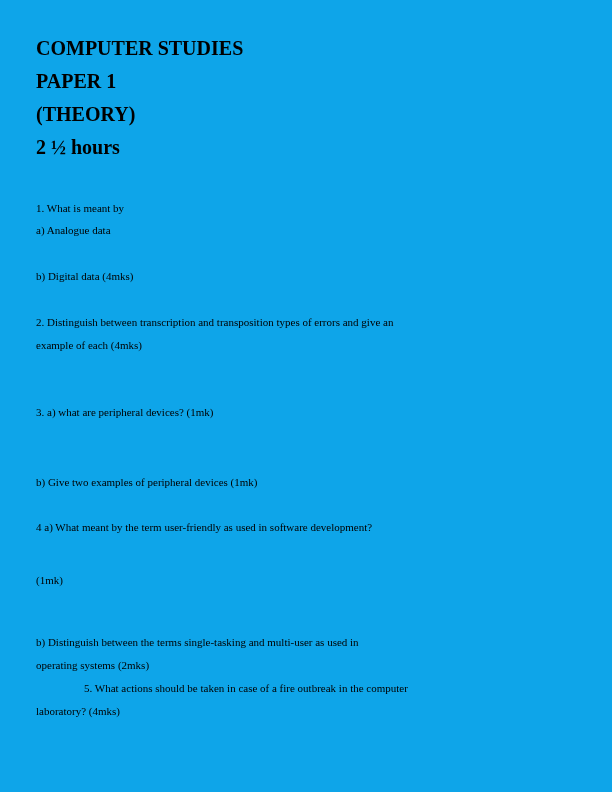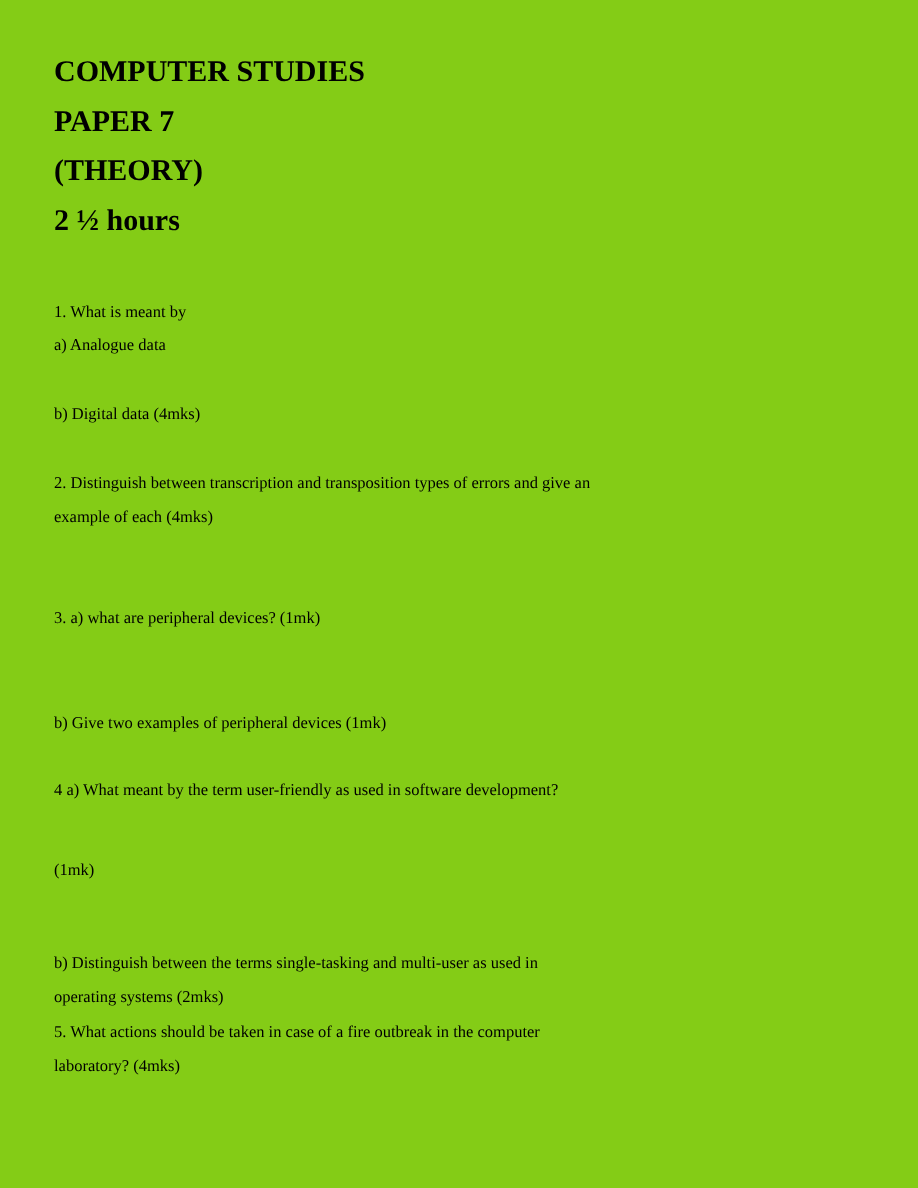--- a/index.html
+++ b/index.html
@@ -12,21 +12,21 @@
       height: 792px;
       position: relative;
       overflow: hidden;
       font-family: "Liberation Serif", "DejaVu Serif", serif;
       color: #000000;
     }
     .page {
       position: absolute;
       left: 0; top: 0;
       width: 612px; height: 792px;
-      background: #84cc16;
+      background: #0ea5e9;
     }
     .heading {
       position: absolute;
       left: 36px;
       font-weight: bold;
       font-size: 20px;
       line-height: 24px;
       white-space: nowrap;
       margin: 0;
     }
@@ -38,21 +38,21 @@
       white-space: nowrap;
       margin: 0;
     }
   </style>
 </head>
 <body>
 
 <div class="page">
 
   <h1 class="heading" style="top:36px;">COMPUTER STUDIES</h1>
-  <h2 class="heading" style="top:69px;">PAPER 7</h2>
+  <h2 class="heading" style="top:69px;">PAPER 1</h2>
   <h2 class="heading" style="top:102px;text-align:center;">(THEORY)</h2>
   <h2 class="heading" style="top:135px;">2 ½ hours</h2>
 
   <div>
     <p class="line" style="top:201px;">1. What is meant by</p>
     <p class="line" style="top:223px;">a) Analogue data</p>
     <p class="line" style="top:269px;">b) Digital data (4mks)</p>
   </div>
 
   <div>
@@ -66,17 +66,17 @@
   </div>
 
   <div>
     <p class="line" style="top:520px;">4 a) What meant by the term user-friendly as used in software development?</p>
     <p class="line" style="top:573px;">(1mk)</p>
     <p class="line" style="top:635px;text-align:center;">b) Distinguish between the terms single-tasking and multi-user as used in</p>
     <p class="line" style="top:658px;">operating systems (2mks)</p>
   </div>
 
   <div>
-    <p class="line" style="top:681px;">5. What actions should be taken in case of a fire outbreak in the computer</p>
+    <p class="line" style="top:681px;margin-left:48px;">5. What actions should be taken in case of a fire outbreak in the computer</p>
     <p class="line" style="top:704px;">laboratory? (4mks)</p>
   </div>
 
 </div>
 
 </body></html>

